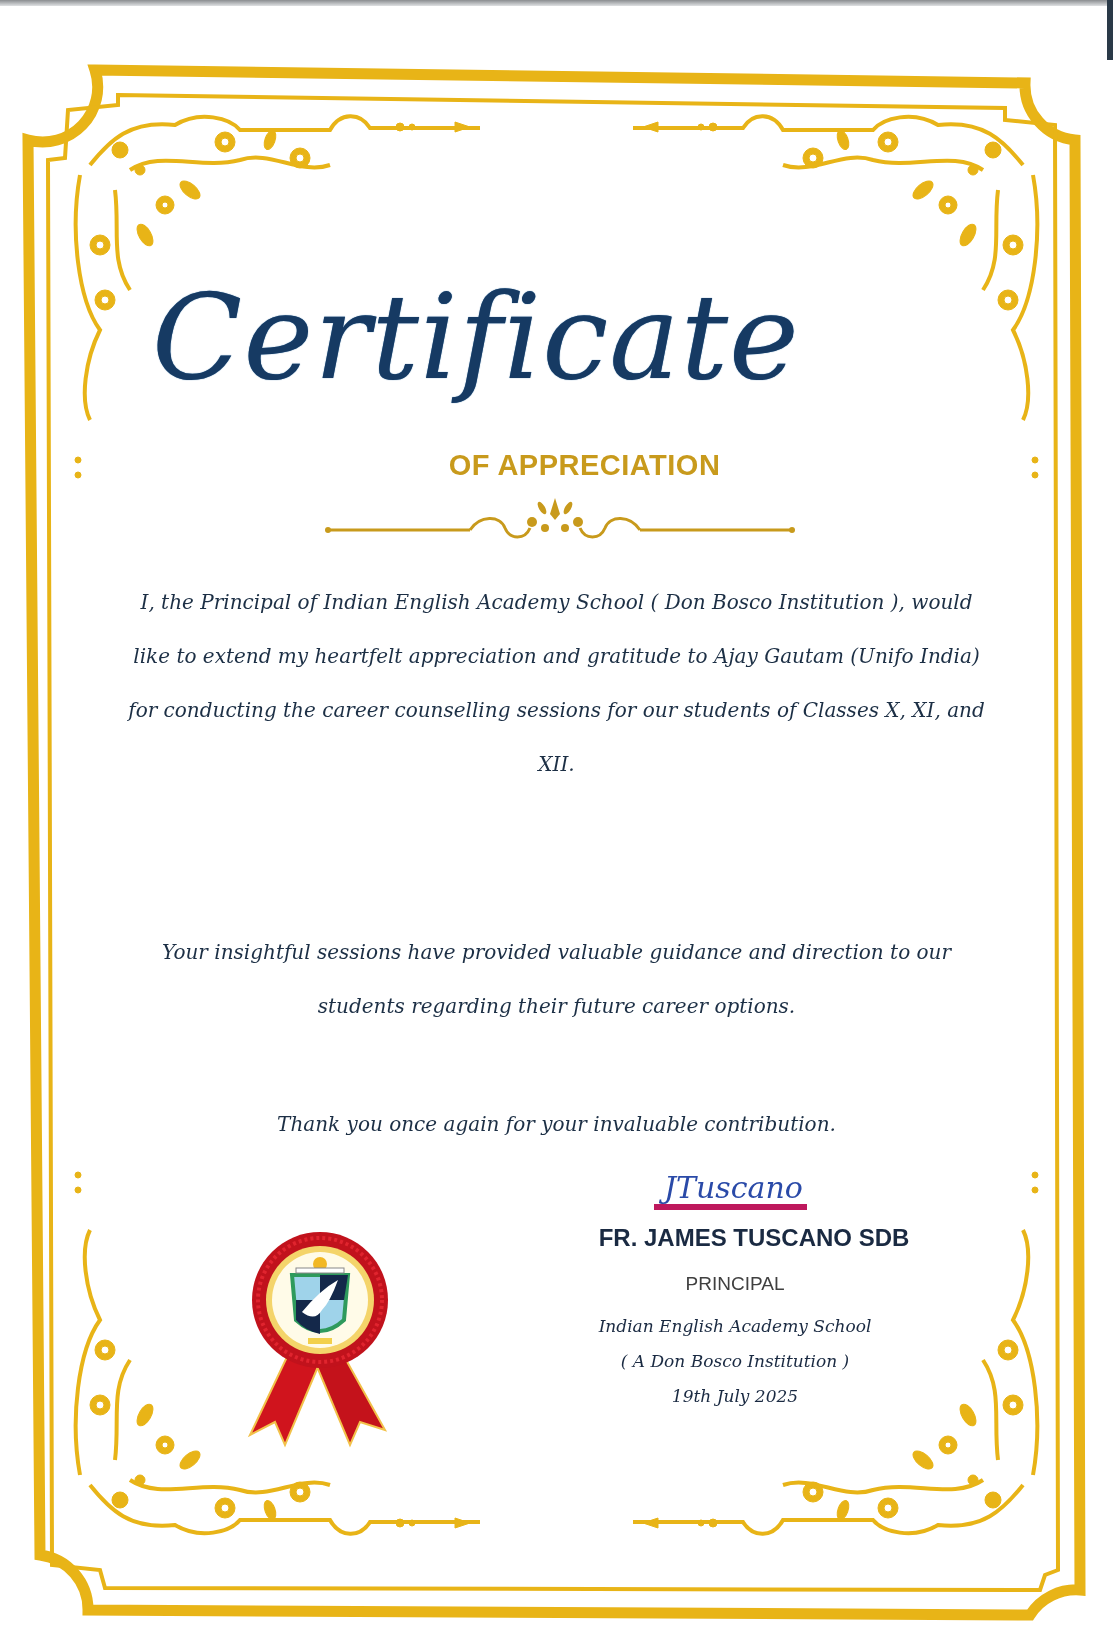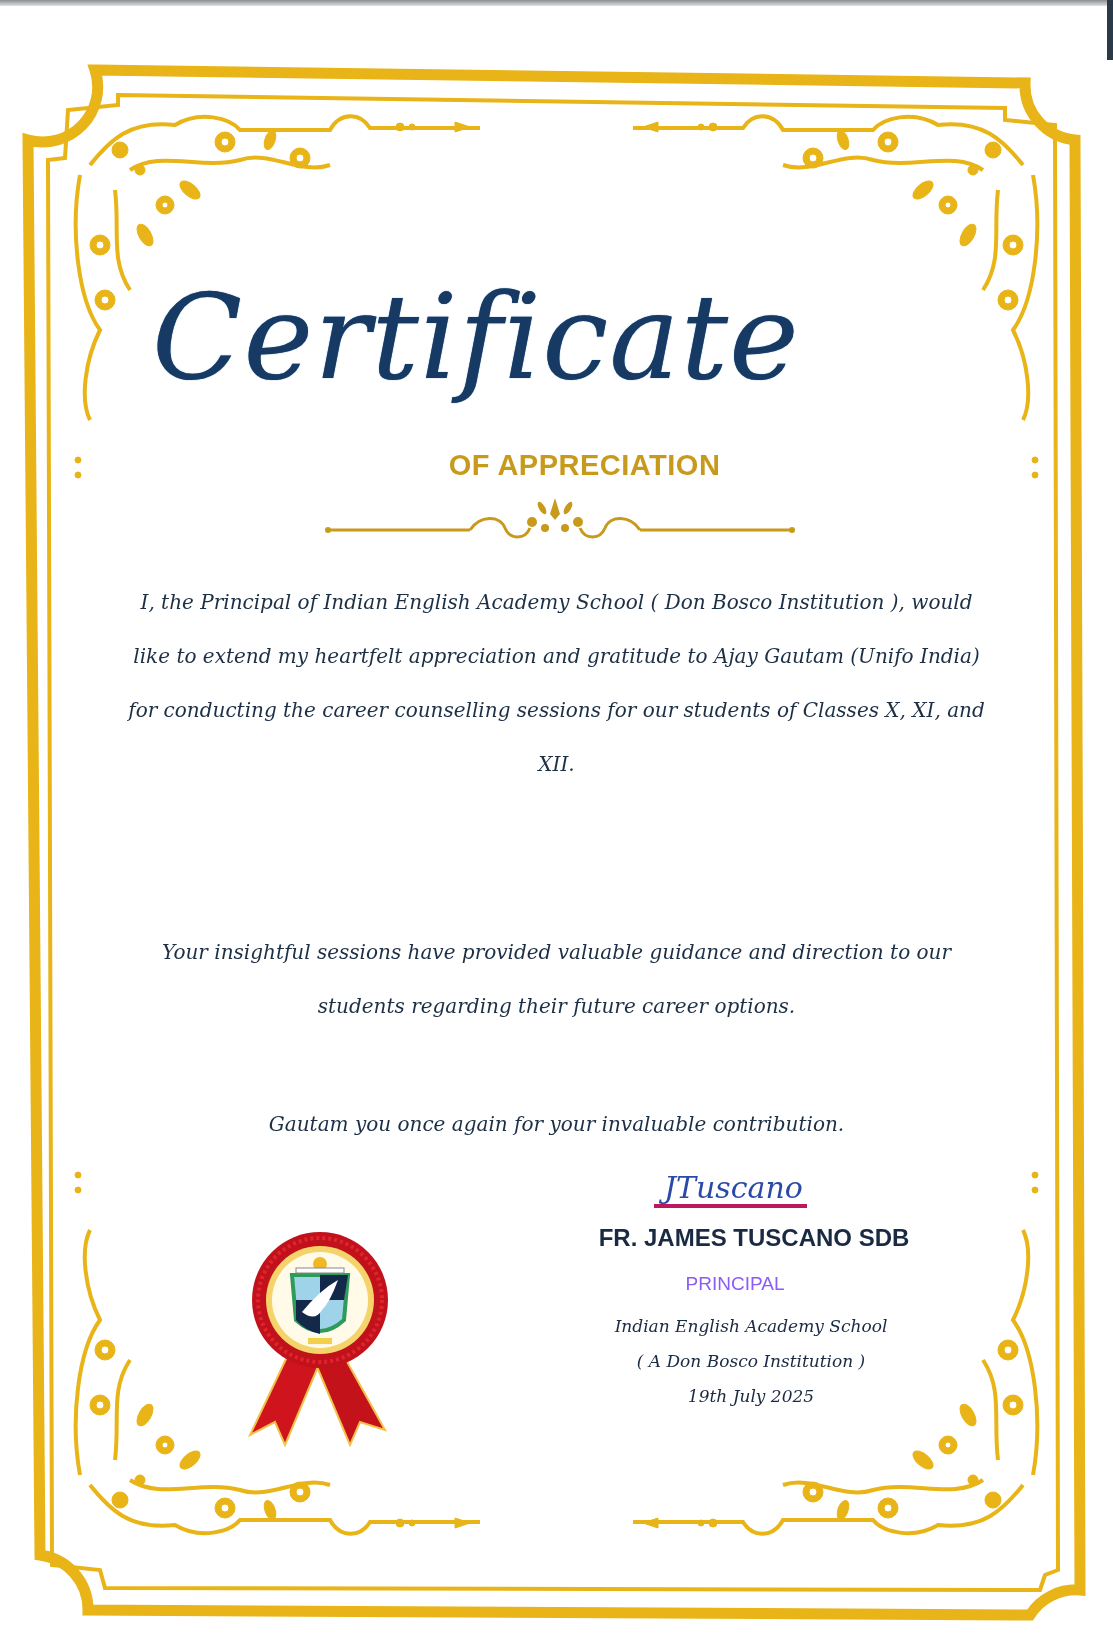--- a/index.html
+++ b/index.html
@@ -33,33 +33,33 @@
     font-family:"DejaVu Serif", serif; font-style:italic;
     font-size:20px; color:#1c2f45; line-height:54px;
   }
   .p1 { top:575px; }
   .p2 { top:925px; }
   .p3 { top:1097px; }
   .signature {
     position:absolute; left:654px; top:1172px;
     font-family:"DejaVu Serif", serif; font-style:italic;
     font-size:30px; color:#2a4aa8;
-    border-bottom:4px solid #be185d; padding:0 4px 0 10px; line-height:32px;
+    border-bottom:6px solid #be185d; padding:0 4px 0 10px; line-height:32px;
   }
   .sig-name {
     position:absolute; left:559px; width:390px; top:1224px; text-align:center;
     font-family:"Liberation Sans", sans-serif; font-weight:bold;
     font-size:24px; color:#1a2a42;
   }
   .sig-role {
     position:absolute; left:540px; width:390px; top:1273px; text-align:center;
-    font-family:"Liberation Sans", sans-serif; font-size:19px; color:#8b5cf6;
+    font-family:"Liberation Sans", sans-serif; font-size:19px; color:#404040;
   }
   .sig-line {
-    position:absolute; left:556px; width:390px; text-align:center;
+    position:absolute; left:540px; width:390px; text-align:center;
     font-family:"DejaVu Serif", serif; font-style:italic;
     font-size:17px; color:#1a2a42;
   }
   .l1 { top:1316px; } .l2 { top:1351px;text-align:center; } .l3 { top:1386px; }
   .seal { position:absolute; left:240px; top:1230px; }
 </style>
 </head>
 <body>
 
 <div class="topshade"></div>
@@ -122,21 +122,21 @@
     <circle cx="545" cy="528" r="4"></circle>
       <circle cx="565" cy="528" r="4"></circle>
   </g>
 </svg>
 
 <div class="title">Certificate</div>
 <div class="subtitle">OF APPRECIATION</div>
 
 <div class="body-text p1">I, the Principal of Indian English Academy School ( Don Bosco Institution ), would like to extend my heartfelt appreciation and gratitude to Ajay Gautam (Unifo India) for conducting the career counselling sessions for our students of Classes X, XI, and XII.</div>
 <div class="body-text p2">Your insightful sessions have provided valuable guidance and direction to our students regarding their future career options.</div>
-<div class="body-text p3">Gautam you once again for your invaluable contribution.</div>
+<div class="body-text p3">Thank you once again for your invaluable contribution.</div>
 
 <div class="signature">JTuscano</div>
 <div class="sig-name">FR. JAMES TUSCANO SDB</div>
 <div class="sig-role">PRINCIPAL</div>
 <div class="sig-line l1">Indian English Academy School</div>
 <div class="sig-line l2">( A Don Bosco Institution )</div>
 <div class="sig-line l3">19th July 2025</div>
 
 <svg class="seal" width="160" height="220" viewBox="0 0 160 220">
 

